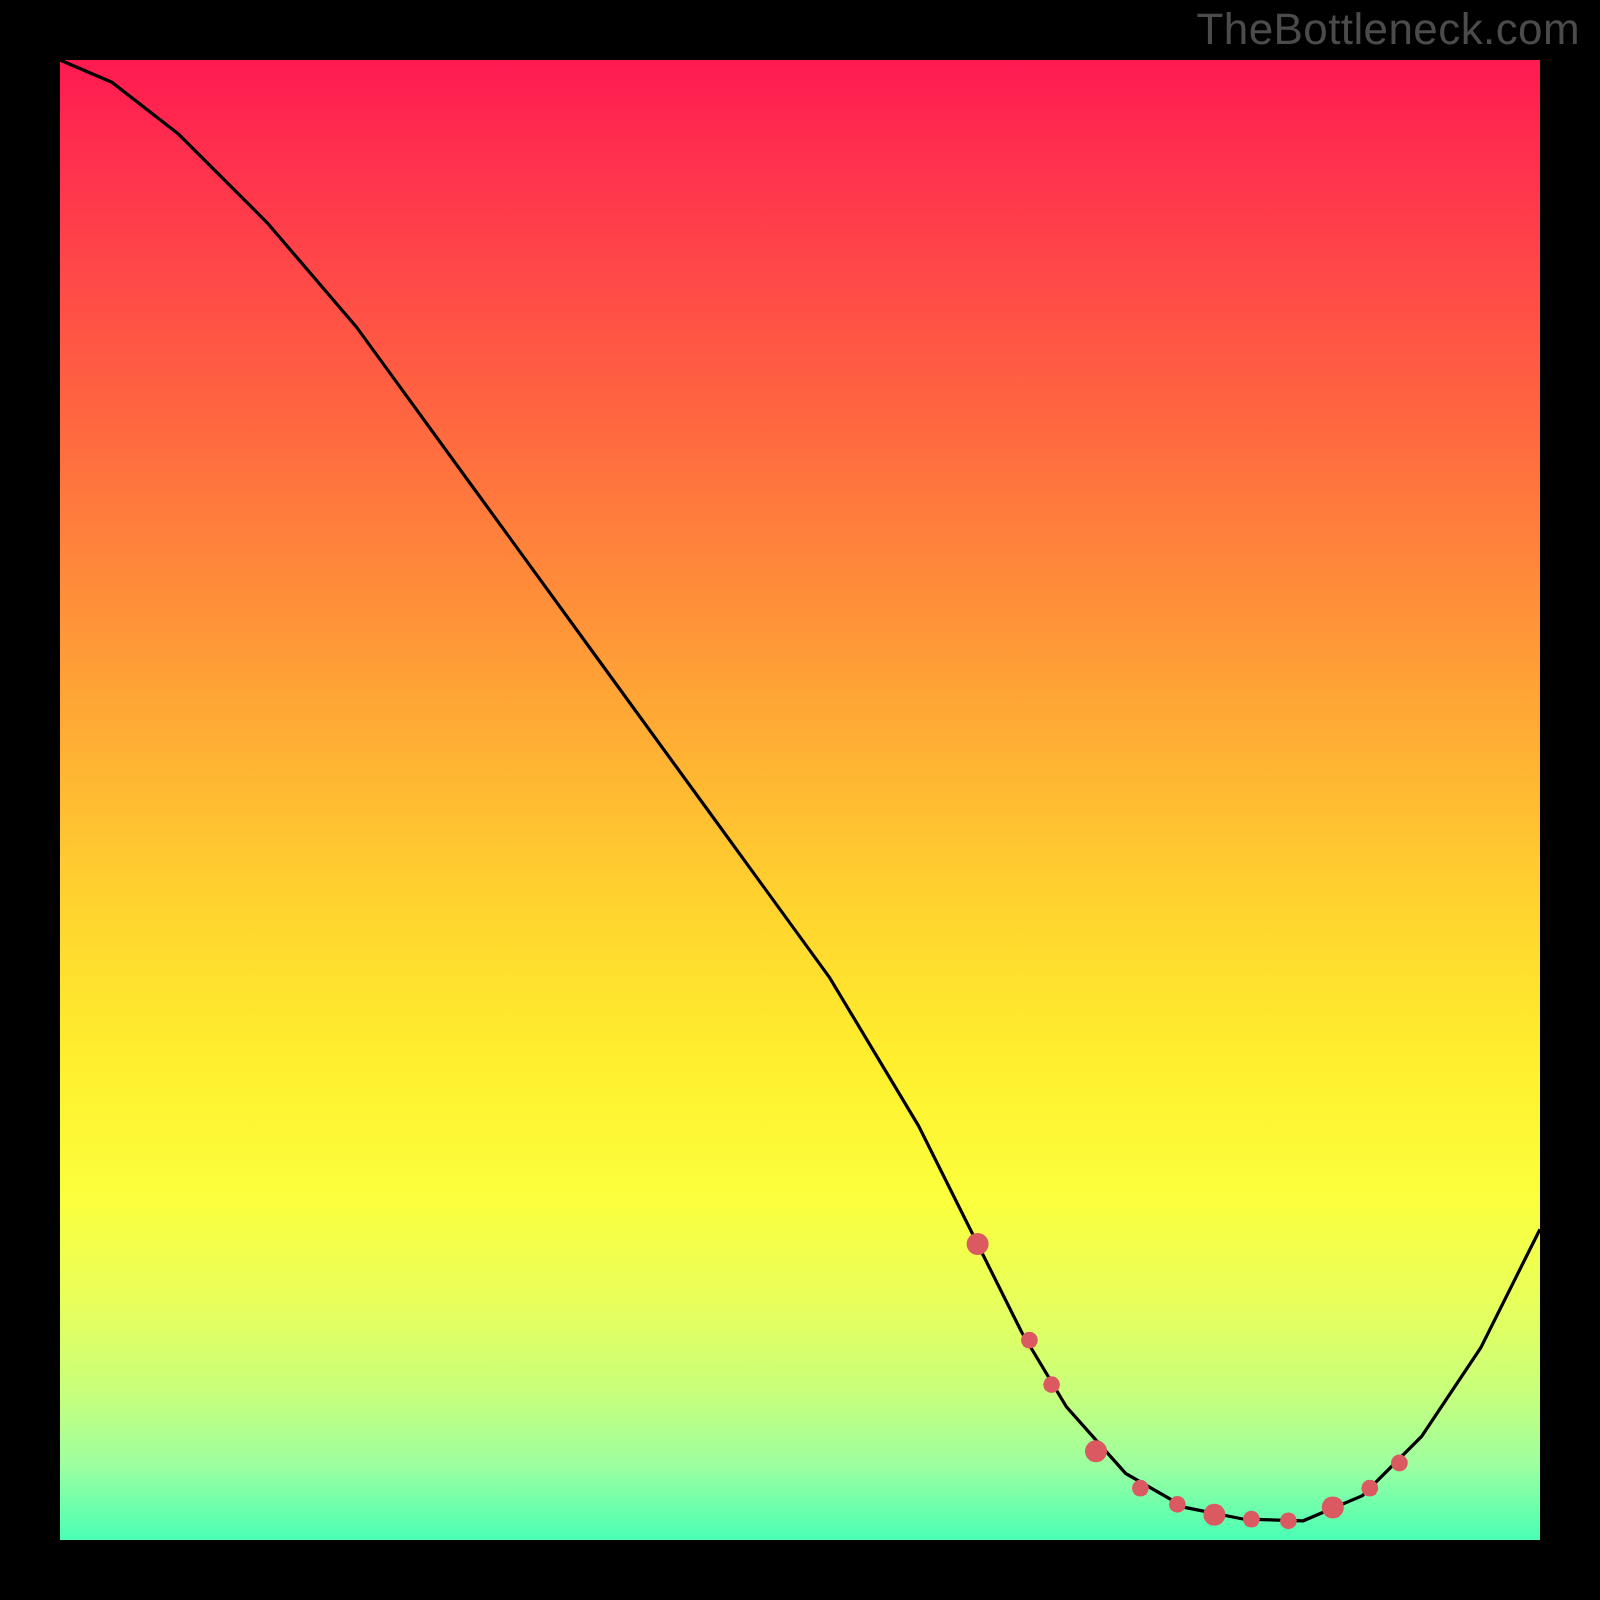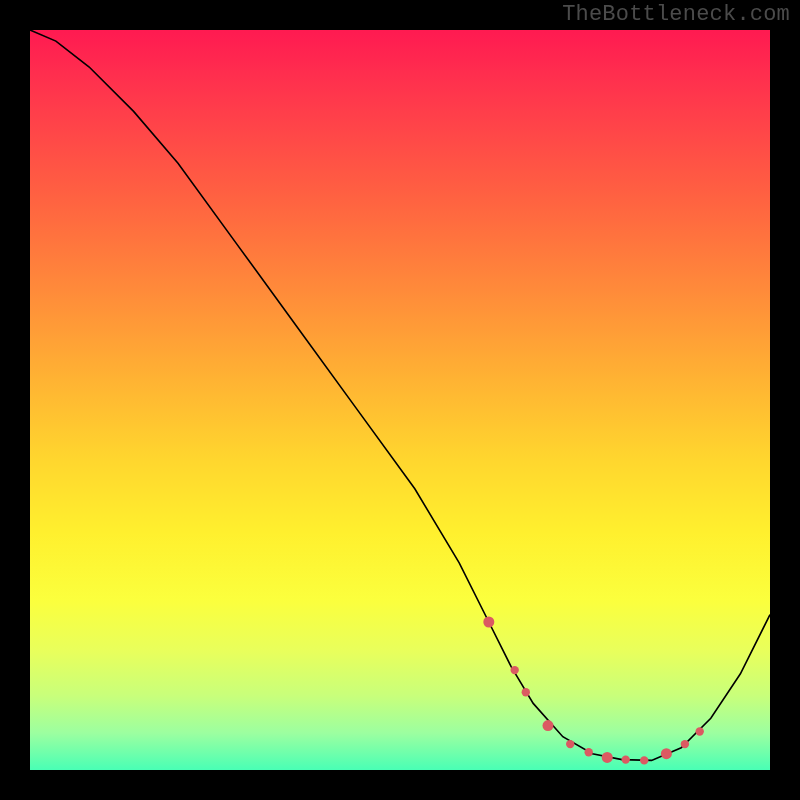--- a/index.html
+++ b/index.html
@@ -11,21 +11,20 @@
     overflow: hidden;
     font-family: Arial, Helvetica, sans-serif;
   }
   .frame {
     position: absolute;
     top: 0;
     left: 0;
     width: 800px;
     height: 800px;
     background: #000;
-    font-family: Liberation Mono, monospace;
   }
   .watermark {
     position: absolute;
     top: 2px;
     right: 10px;
     color: #4b4b4b;
     font-size: 22px;
     font-weight: 500;
     letter-spacing: 0.2px;
     user-select: none;

